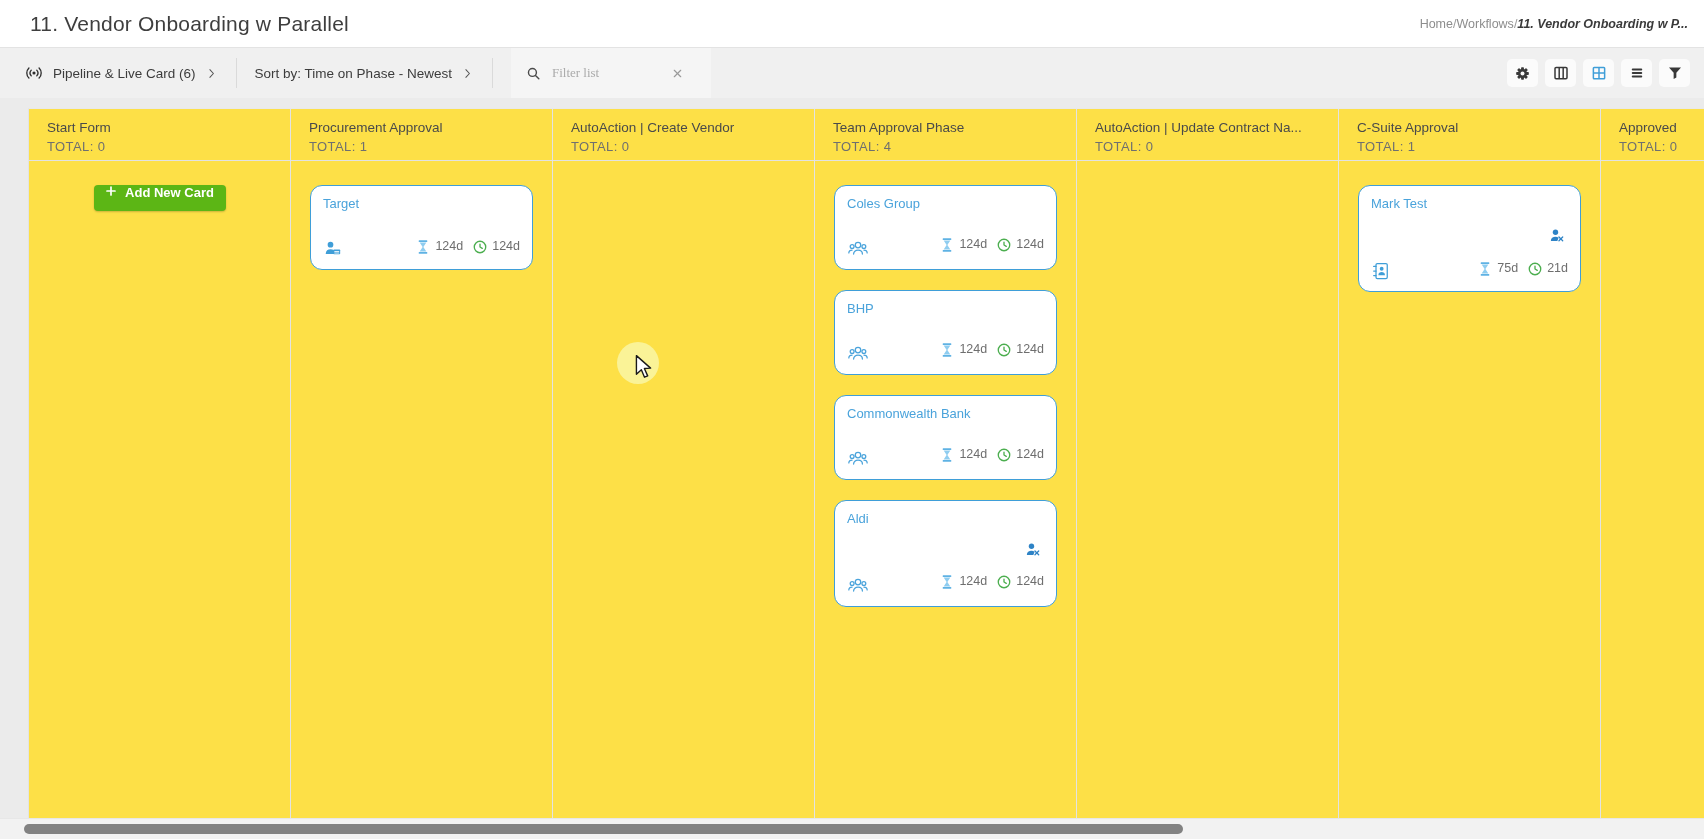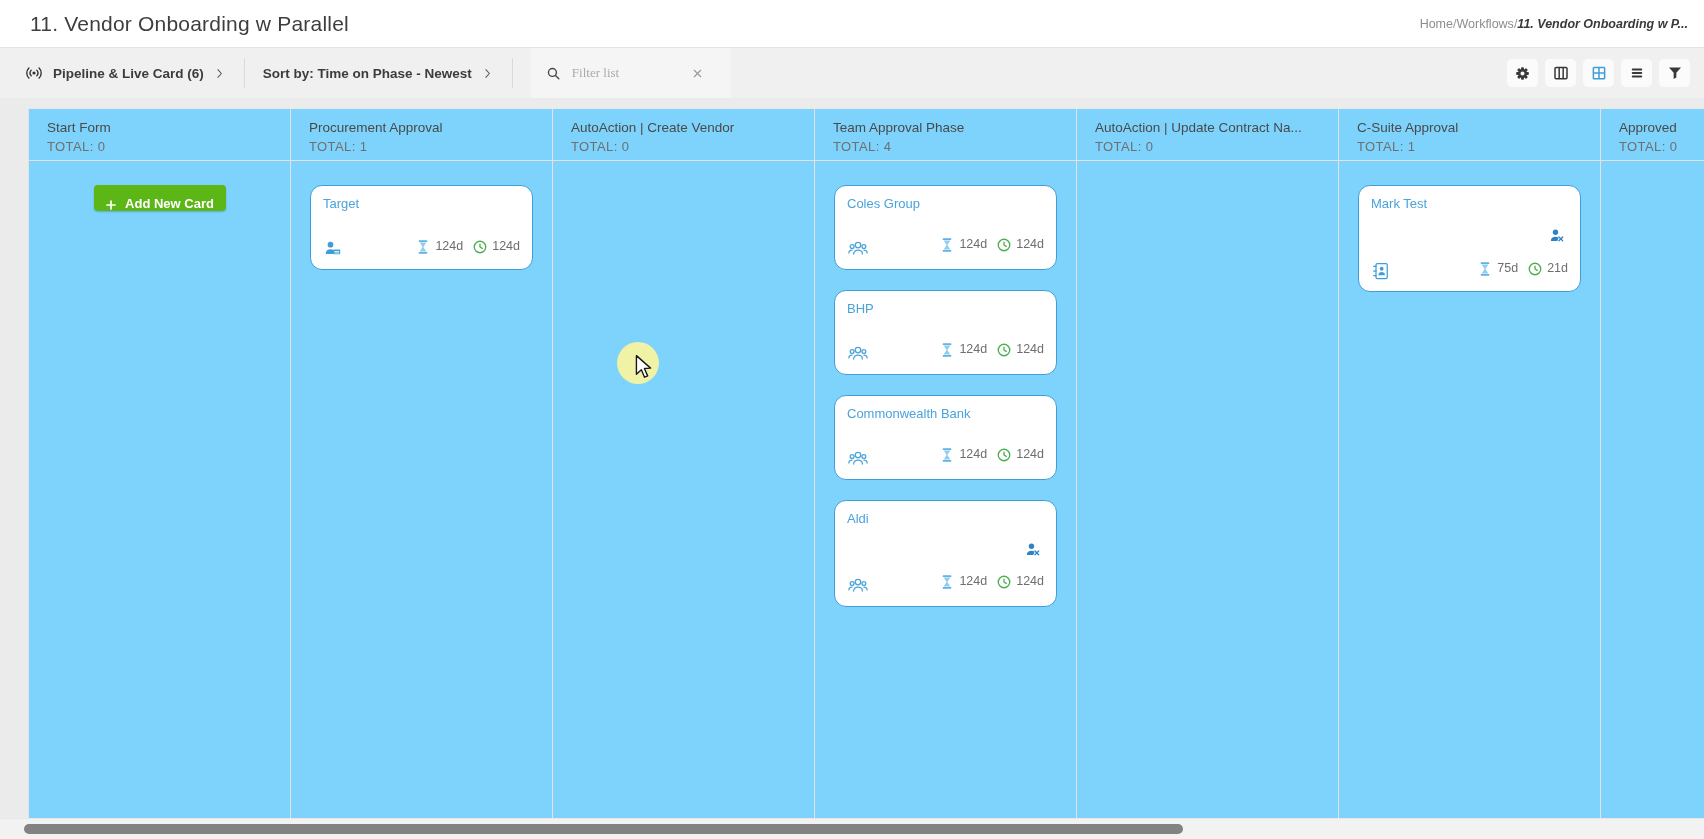--- a/index.html
+++ b/index.html
@@ -23,21 +23,21 @@
   .breadcrumb .crumb{ cursor:pointer; }
   .breadcrumb .sep{ color:#9a9a9a; }
   .breadcrumb .current{ color:#3a3a3a; font-weight:bold;font-style:italic; }
 
   
   .toolbar{
     position:absolute; top:48px; left:0; width:1704px; height:50px;
     background:#f0f0f0; display:flex; align-items:center;
     padding:0 14px 0 24px;
   }
-  .tb-group{ display:flex; align-items:center; gap:9px; font-size:13.5px; color:#3c3c3c; cursor:pointer; white-space:nowrap;font-weight:bold; }
+  .tb-group{ display:flex; align-items:center; gap:9px; font-size:13.5px; color:#3c3c3c; cursor:pointer; white-space:nowrap; }
   .tb-divider{ width:1px; height:30px; background:#dadada; margin:0 18px; }
   .filter-box{
     display:flex; align-items:center; gap:10px;
     background:#f5f5f5; height:50px; padding:0 14px; width:200px;
   }
   .filter-input{
     border:none; outline:none; background:transparent;
     font-size:13px; color:#555; width:110px; font-family:Liberation Serif, serif;
   }
   .filter-input::placeholder{ color:#ababab; }
@@ -52,34 +52,34 @@
   
   .board{
     position:absolute; top:98px; left:0; width:1704px; bottom:21px;
     background:#ebebeb; overflow:hidden;
   }
   .columns{
     position:absolute; top:10px; left:28px; right:-160px; bottom:0;
     display:flex; border-left:1px solid #e3e3e3; border-top:1px solid #e9e9e9;
   }
   .column{
-    width:262px; min-width:262px; background:#7dd3fc;
+    width:262px; min-width:262px; background:#fde047;
     border-right:1px solid #e3e3e3;
     display:flex; flex-direction:column;
   }
   .col-head{ height:52px; padding:11px 10px 0 18px; border-bottom:1px solid #e2e2e2; }
   .col-title{ font-size:13.5px; color:#4a4a4a; white-space:nowrap; overflow:hidden; }
   .col-total{ font-size:13px; color:#6f6f6f; margin-top:4px; letter-spacing:.4px; }
   .col-body{ flex:1; padding:24px 19px 0 19px; }
 
   .add-card-btn{
     width:132px; height:26px; margin:0 auto;
     background:#5cb615; border-radius:4px;
     color:#fff; font-weight:bold; font-size:13px;
-    display:flex; align-items:flex-end; justify-content:center; gap:8px;
+    display:flex; align-items:flex-start; justify-content:center; gap:8px;
     cursor:pointer; box-shadow:0 1px 2px rgba(0,0,0,.2);
   }
 
   .card{
     background:#ffffff; border:1px solid #3f9ed8; border-radius:12px;
     height:85px; margin-bottom:20px; padding:10px 12px;
     display:flex; flex-direction:column; cursor:pointer;
   }
   .card.tall{ height:107px; }
   .card-title{ font-size:13px; color:#4aa3db; }

